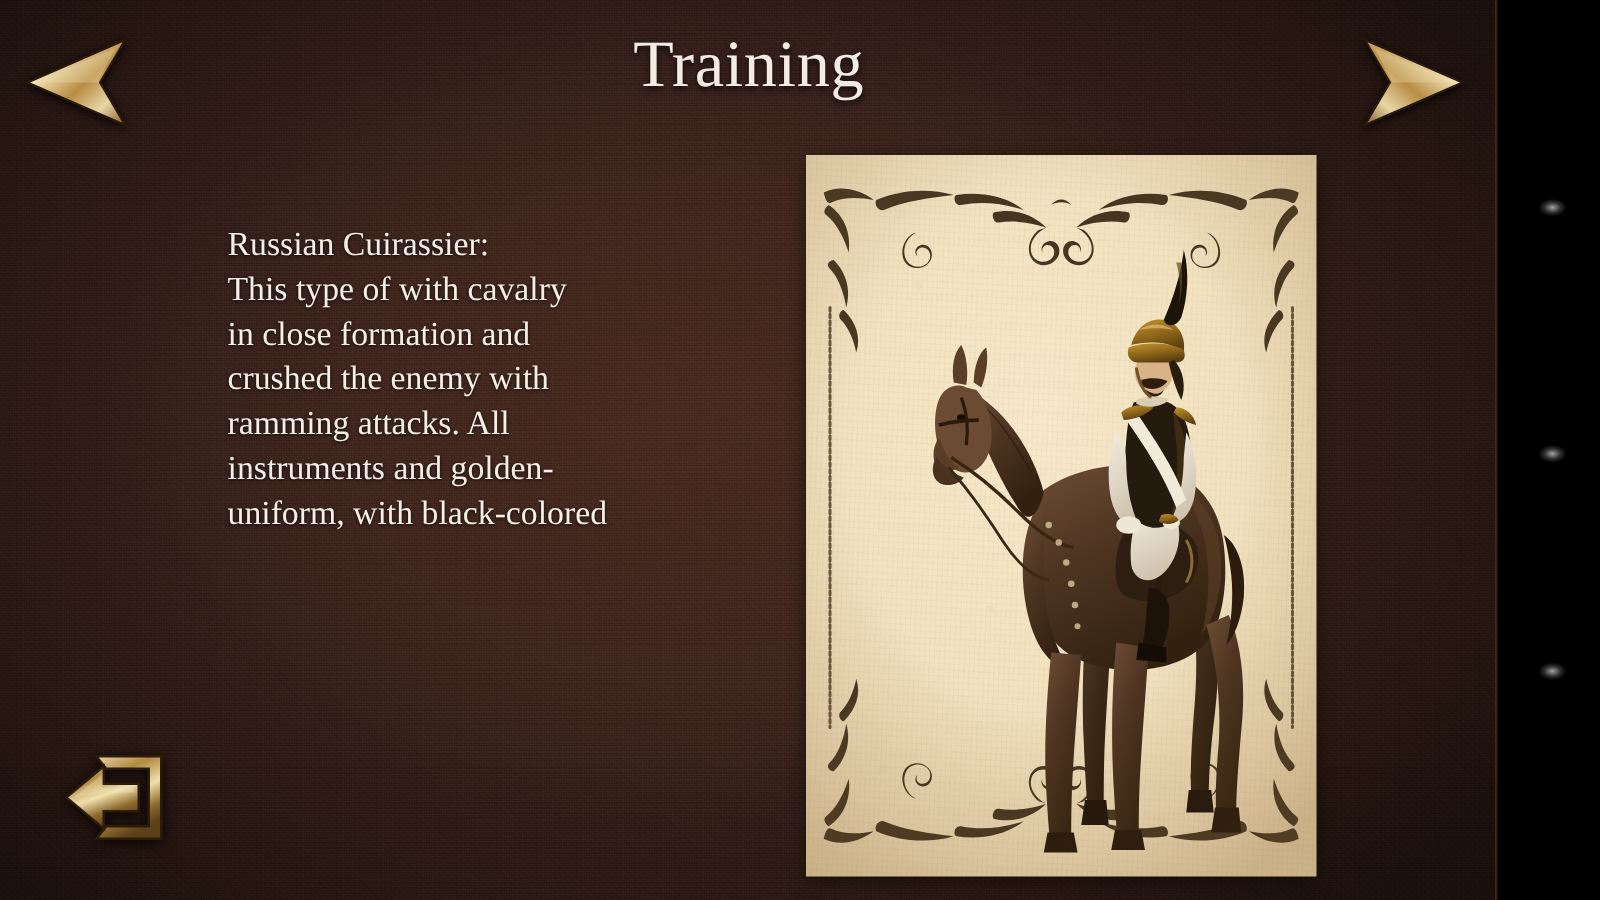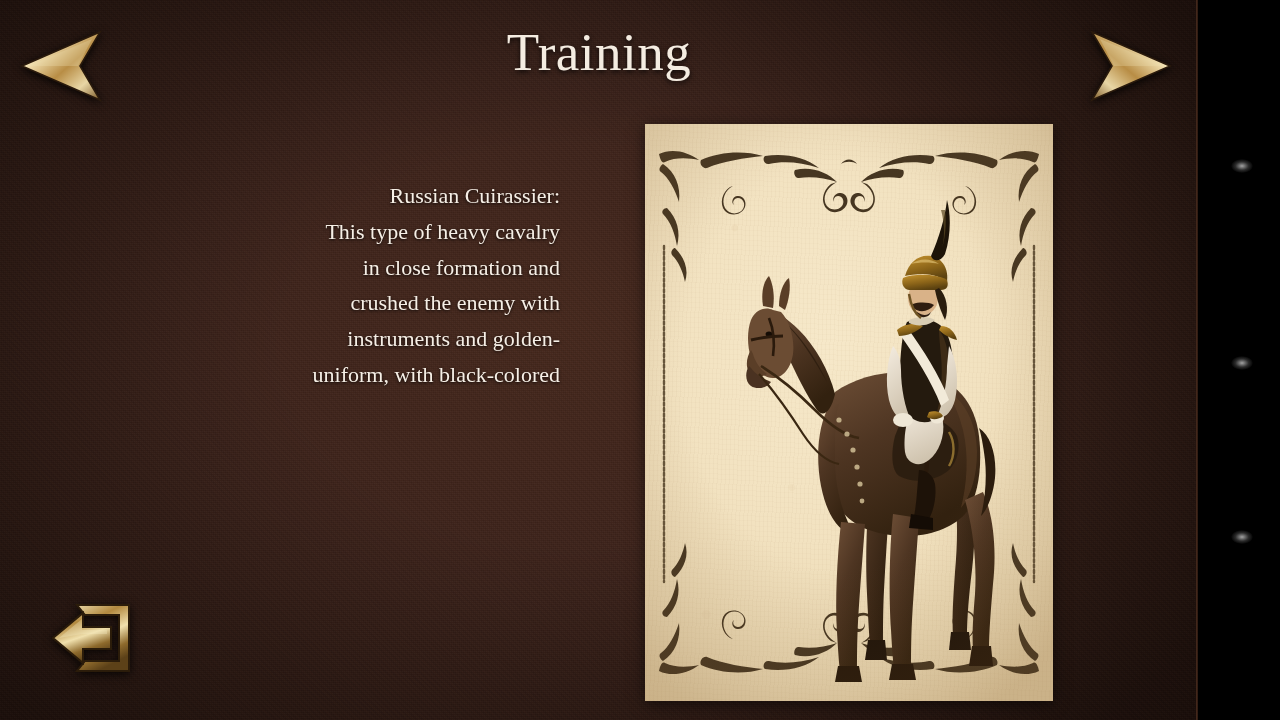--- a/index.html
+++ b/index.html
@@ -37,22 +37,22 @@
     text-align:center;
     font-size:53px;line-height:1;
     color:#f4ece1;
     letter-spacing:.5px;
     text-shadow:0 2px 5px rgba(0,0,0,.75);
   }
 
   
   .desc{
     position:absolute;left:182px;top:178px;width:378px;
-    text-align:right;
-    font-size:22px;line-height:35.8px;
+    text-align:left;
+    font-size:27px;line-height:35.8px;
     color:#f6efe6;
     text-shadow:0 1px 3px rgba(0,0,0,.8);
   }
   .desc .ln{display:block;white-space:nowrap;}
 
   
   .arrow{position:absolute;width:86px;height:76px;cursor:pointer;}
   .arrow-l{left:18px;top:28px;}
   .arrow-r{left:1088px;top:28px;}
   .arrow svg{display:block;width:100%;height:100%;
@@ -154,23 +154,24 @@
 
       <path d="M28 16 H80 V82 H28 L36 72 H70 V26 H36 Z" fill="url(#gb)" stroke="#2b1c0a" stroke-width="2"></path>
 
       <path d="M4 49 L34 24 L34 38 L62 38 L62 60 L34 60 L34 74 Z" fill="url(#gb)" stroke="#2b1c0a" stroke-width="2"></path>
       <path d="M10 49 L33 30 L33 41 L58 41 L58 45 L33 45 Z" fill="#f6ebc4" opacity=".32"></path>
     </svg>
   </div>
 
   <div class="desc">
     <span class="ln">Russian Cuirassier:</span>
-    <span class="ln">This type of heavy cavalry</span>
+    <span class="ln">This type of with cavalry</span>
     <span class="ln">in close formation and</span>
     <span class="ln">crushed the enemy with</span>
+    <span class="ln">ramming attacks. All</span>
     <span class="ln">instruments and golden-</span>
     <span class="ln">uniform, with black-colored</span>
   </div>
 
   <div class="card">
     <div class="card-grain"></div>
 
     <svg class="orn" viewBox="0 0 408 577">
       <g fill="#463621" stroke="none">
 

